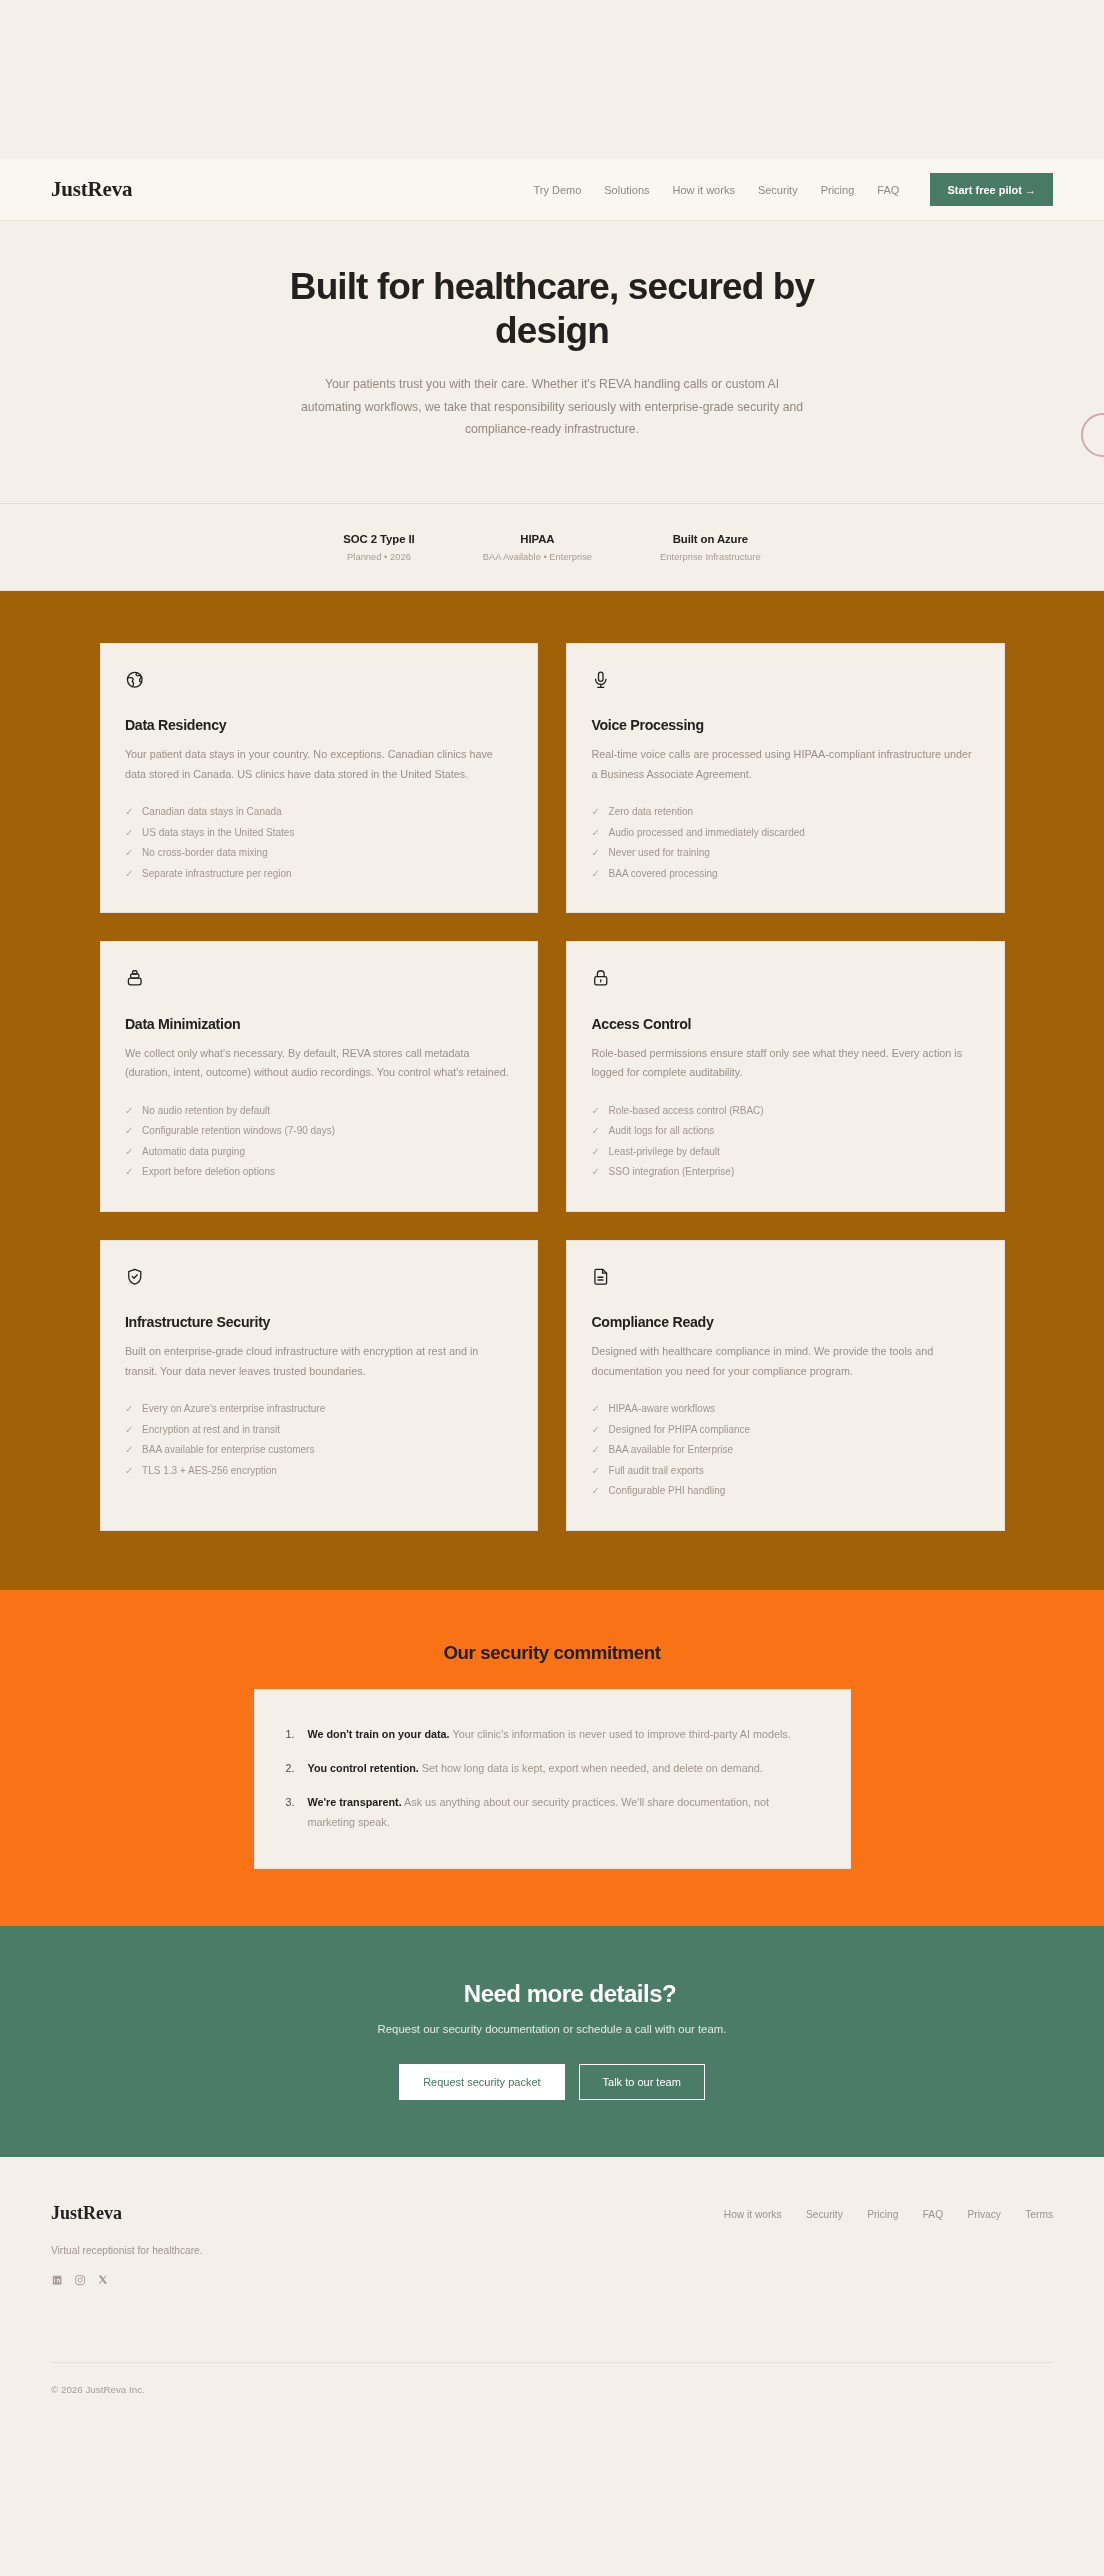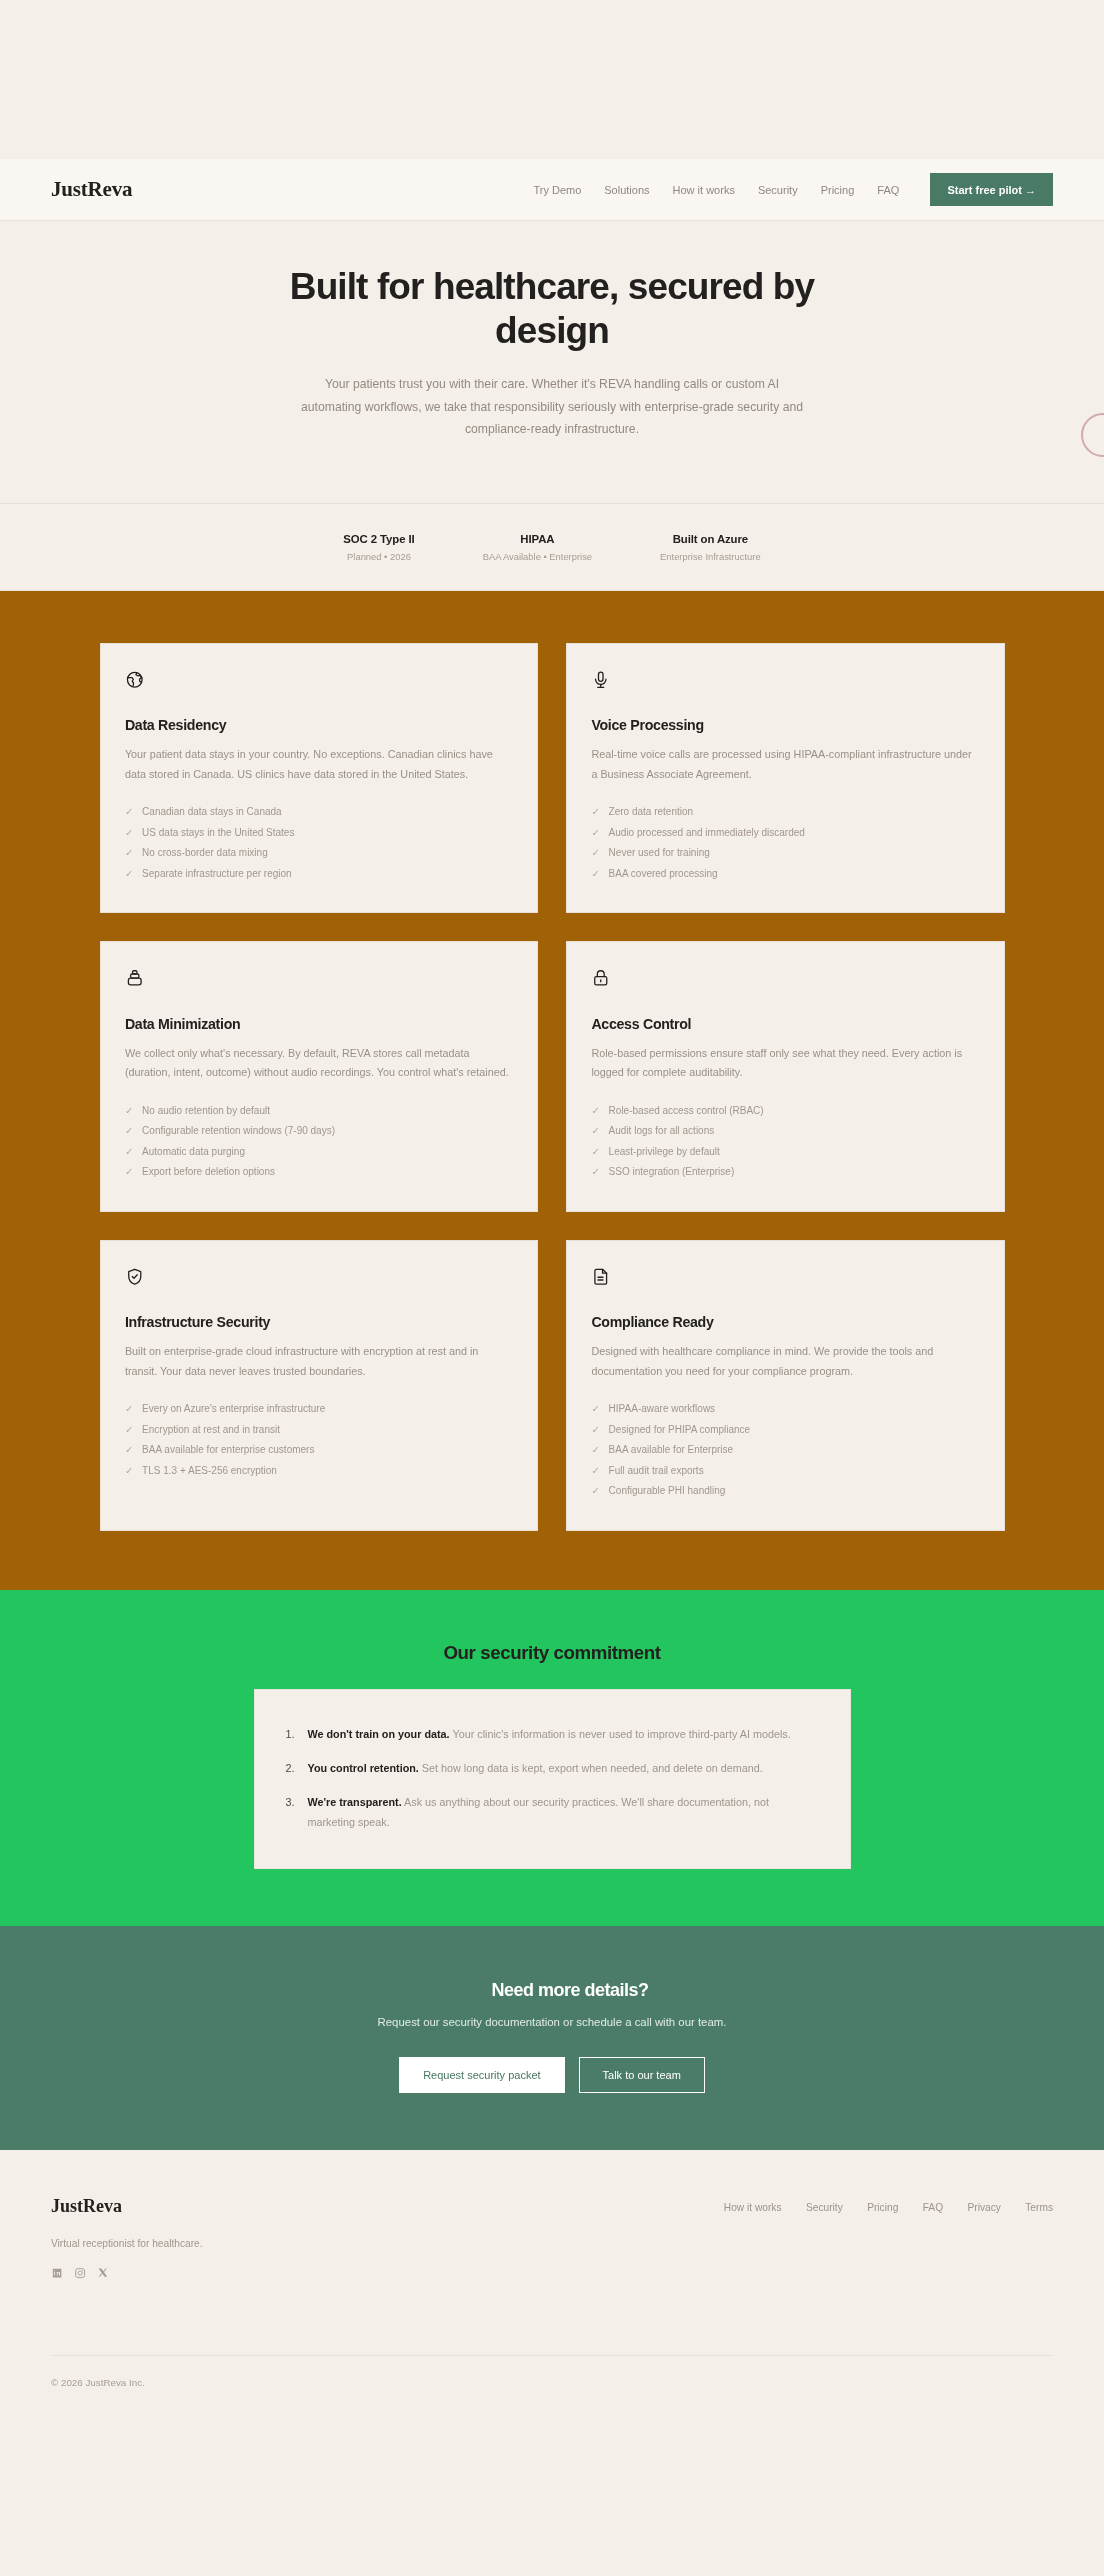--- a/index.html
+++ b/index.html
@@ -158,21 +158,21 @@
     padding: 5.3px 0;
   }
   .feat .tick {
     color: #b2a89f;
     font-size: 9.8px;
     flex: 0 0 auto;
   }
 
   
   .commit {
-    background: #22c55e;
+    background: #f97316;
     padding: 52px 0 57px;
     text-align: center;
   }
   .commit h2 {
     font-size: 18.7px;
     font-weight: 700;
     color: #23211f;
     letter-spacing: -0.4px;
     margin-bottom: 25px;
   }
@@ -195,21 +195,21 @@
   .commit-num { color: #4c4844; flex: 0 0 auto; width: 12.2px; }
   .commit-item b { color: #23211f; font-weight: 700; }
 
   
   .cta {
     background: #4b7c68;
     text-align: center;
     padding: 54px 0 57px;
   }
   .cta h2 {
-    font-size: 18px;
+    font-size: 24px;
     font-weight: 700;
     color: #ffffff;
     letter-spacing: -0.5px;
     padding-left: 36px;
   }
   .cta p {
     margin-top: 14.6px;
     font-size: 11.4px;
     color: #e2ece7;
   }

